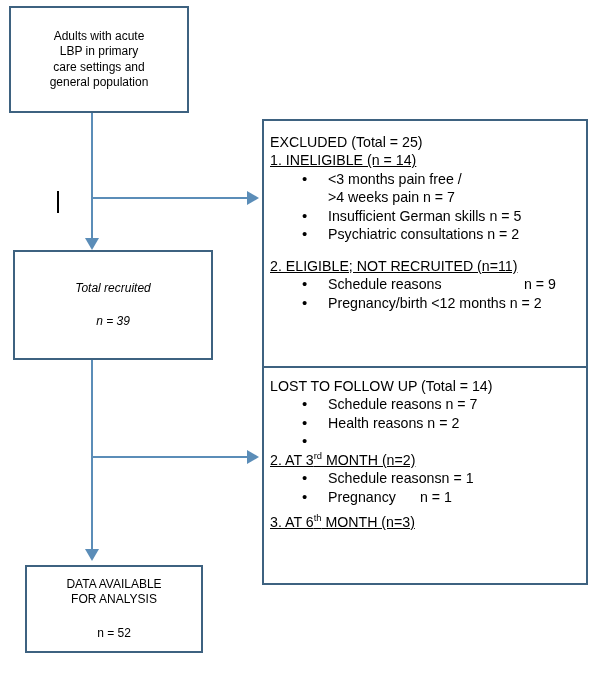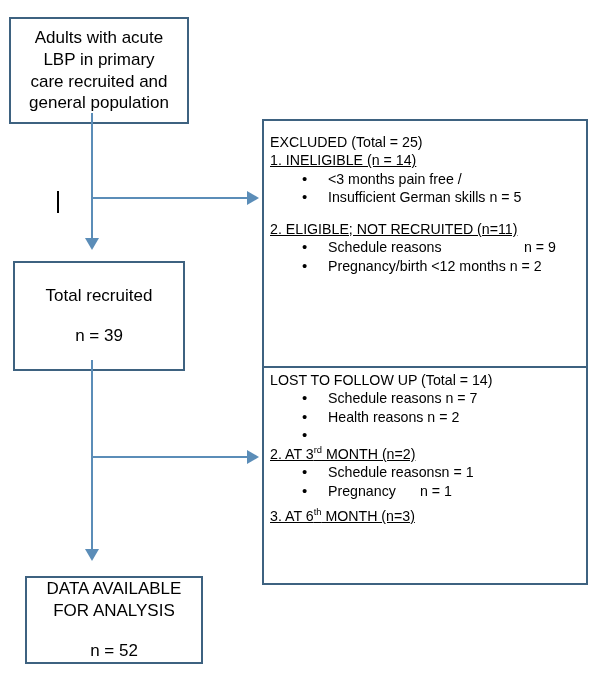--- a/index.html
+++ b/index.html
@@ -25,23 +25,22 @@
     box-sizing: border-box;
     border: 2px solid #3e6280;
     background: #ffffff;
   }
   .box.center {
     display: flex;
     flex-direction: column;
     align-items: center;
     justify-content: center;
     text-align: center;
-    font-size: 17px;
+    font-size: 12px;
     line-height: 1.28;
-    margin-top: 11px;
   }
   .box.center .line2 {
     margin-top: 18px;
   }
 
   .box.detail {
     padding: 12px 0 10px 6px;
     font-size: 14.2px;
     line-height: 1.30;
     text-align: left;
@@ -122,33 +121,33 @@
   }
 </style>
 </head>
 <body>
 
 <div id="canvas">
 
   <div class="box center" style="left:9px; top:6px; width:180px; height:107px;">
     <div>Adults with acute</div>
     <div>LBP in primary</div>
-    <div>care recruited and</div>
+    <div>care settings and</div>
     <div>general population</div>
   </div>
 
   <div class="vline" style="left:91px; top:113px; height:131px;"></div>
   <div class="arrow-down" style="left:85px; top:238px;"></div>
 
   <div class="hline" style="left:91px; top:197px; width:158px;"></div>
   <div class="arrow-right" style="left:247px; top:191px;"></div>
 
   <div class="caret" style="left:57px; top:191px; height:22px;"></div>
 
-  <div class="box center" style="left:13px; top:250px; width:172px; height:110px;">
+  <div class="box center" style="left:13px; top:250px; width:200px; height:110px;font-style:italic;">
     <div>Total recruited</div>
     <div class="line2">n = 39</div>
   </div>
 
   <div class="vline" style="left:91px; top:360px; height:193px;"></div>
   <div class="arrow-down" style="left:85px; top:549px;"></div>
 
   <div class="hline" style="left:91px; top:456px; width:158px;"></div>
   <div class="arrow-right" style="left:247px; top:450px;"></div>
 
@@ -156,33 +155,35 @@
     <div>DATA AVAILABLE</div>
     <div>FOR ANALYSIS</div>
     <div class="line2">n = 52</div>
   </div>
 
   <div class="box detail" style="left:262px; top:119px; width:326px; height:312px;">
     <div class="hdr">EXCLUDED (Total = 25)</div>
     <div class="sub">1. INELIGIBLE (n = 14)</div>
 
     <div class="bl">&lt;3 months pain free /</div>
+    <div class="bl nobul-cont">&gt;4 weeks pain  n = 7</div>
     <div class="bl">Insufficient German skills n = 5</div>
+    <div class="bl">Psychiatric consultations n = 2</div>
 
     <div class="gap"></div>
 
     <div class="sub">2. ELIGIBLE; NOT RECRUITED (n=11)</div>
 
     <div class="bl">
       <span class="spread">Schedule reasons</span><span>n = 9</span>
     </div>
     <div class="bl">Pregnancy/birth &lt;12 months n = 2</div>
   </div>
 
-  <div class="box detail" style="left:262px; top:366px; width:326px; height:219px; padding-top:3px;">
+  <div class="box detail" style="left:262px; top:366px; width:326px; height:219px; padding-top:9px;">
     <div class="hdr">LOST TO FOLLOW UP (Total = 14)</div>
 
     <div class="bl">Schedule reasons n = 7</div>
     <div class="bl">Health reasons n = 2</div>
     <div class="bl">&nbsp;</div>
 
     <div class="sub"><span>2. AT 3</span><sup>rd</sup><span> MONTH (n=2)</span></div>
 
     <div class="bl">
       <span class="spread2">Schedule reasons </span><span>n = 1</span>

